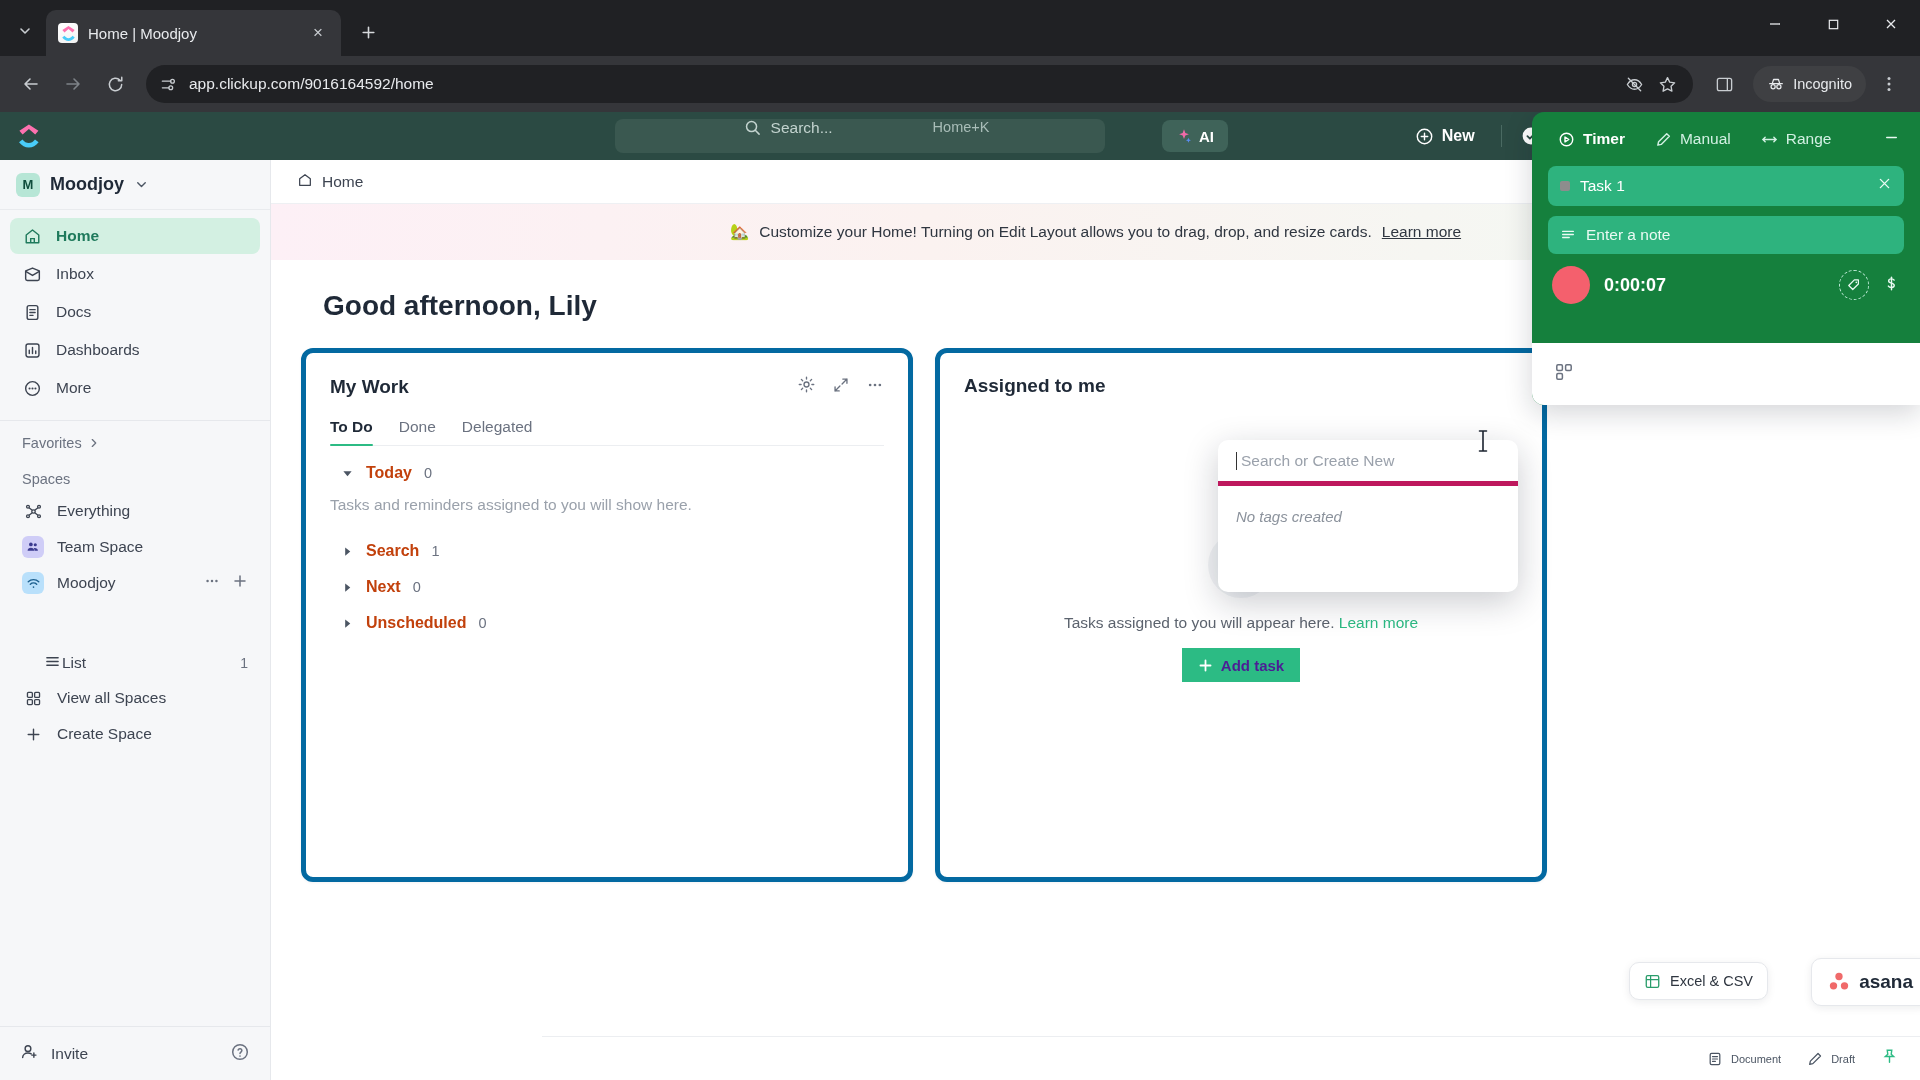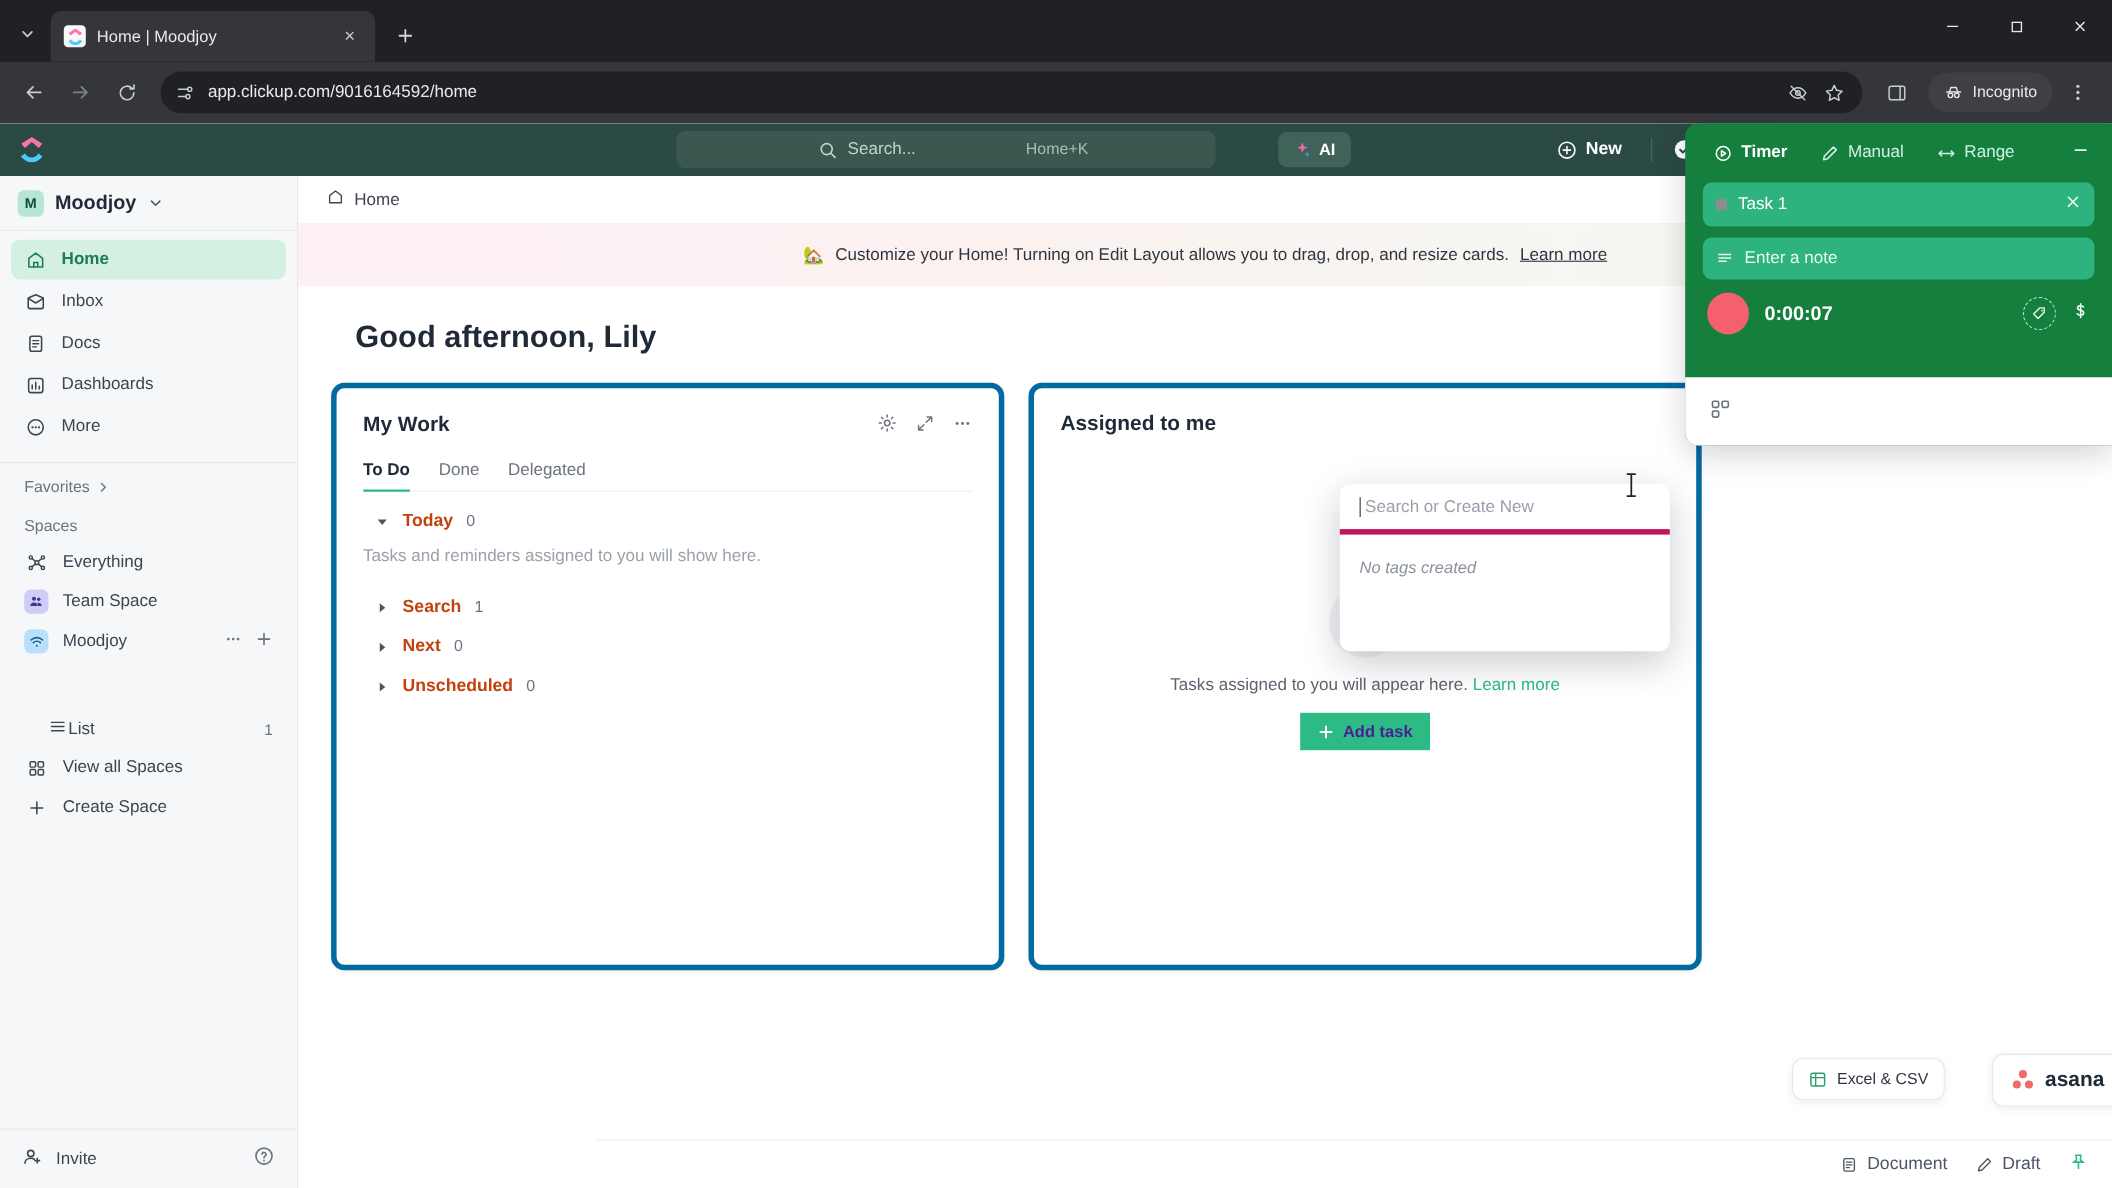--- a/index.html
+++ b/index.html
@@ -85,21 +85,21 @@
   .cu-header {
     height: 48px; background: #2b4a43; display: flex; align-items: center;
     padding: 0 14px; position: relative; z-index: 5;
   }
   .cu-logo {
     width: 30px; height: 30px; display: flex; align-items: center; justify-content: center;
     flex: 0 0 auto;
   }
   .cu-search {
     width: 490px; height: 34px; background: #3a5850; border-radius: 8px;
-    display: flex; align-items: center; justify-content: center; gap: 10px;
+    display: flex; justify-content: center; gap: 10px;
     position: absolute; left: 50%; transform: translateX(-50%); margin-left: -100px; padding-left: 13px;
   }
   .cu-search-text { color: #c3d3cf; font-size: 15.5px; }
   .cu-search-kbd { color: #a9bdb8; font-size: 14.5px; margin-left: 90px; }
   .ai-btn {
     position: absolute; left: 50%; transform: translateX(-50%); margin-left: 235px;
     height: 32px; padding: 0 14px; background: #3f6359; border-radius: 8px;
     display: flex; align-items: center; gap: 7px; color: #fff; font-size: 15px; font-weight: 600;
   }
   .cu-right {
@@ -246,21 +246,21 @@
     border: 1px solid #e6e8ec; border-radius: 10px; height: 48px;
     display: flex; align-items: center; gap: 9px; padding: 0 16px;
     box-shadow: 0 2px 8px rgba(16,24,40,.08); font-size: 19px; font-weight: 700; color: #1f2937;
   }
 
   .bottom-bar {
     position: absolute; left: 271px; right: 0; bottom: 0; height: 44px;
     border-top: 1px solid #eceef1; background: #fff; display: flex; align-items: center;
     justify-content: flex-end; gap: 26px; padding: 0 22px; z-index: 3;
   }
-  .bb-item { display: flex; align-items: center; gap: 8px; color: #4b5563; font-size: 16px; }
+  .bb-item { display: flex; align-items: center; gap: 8px; color: #4b5563; font-size: 11px; }
   .bb-pin { color: #2cbb84; }
 
   
   .timer-panel {
     position: absolute; right: 0; top: 0; width: 388px; height: 293px;
     background: #15803d; border-radius: 12px 0 0 12px;
     box-shadow: 0 8px 28px rgba(16,24,40,.18); z-index: 40; padding: 14px 16px;
   }
   .tp-tabs { display: flex; align-items: center; gap: 10px; color: #eafaf3; }
   .tp-tab { display: flex; align-items: center; gap: 8px; font-size: 15.5px; padding: 4px 10px;

